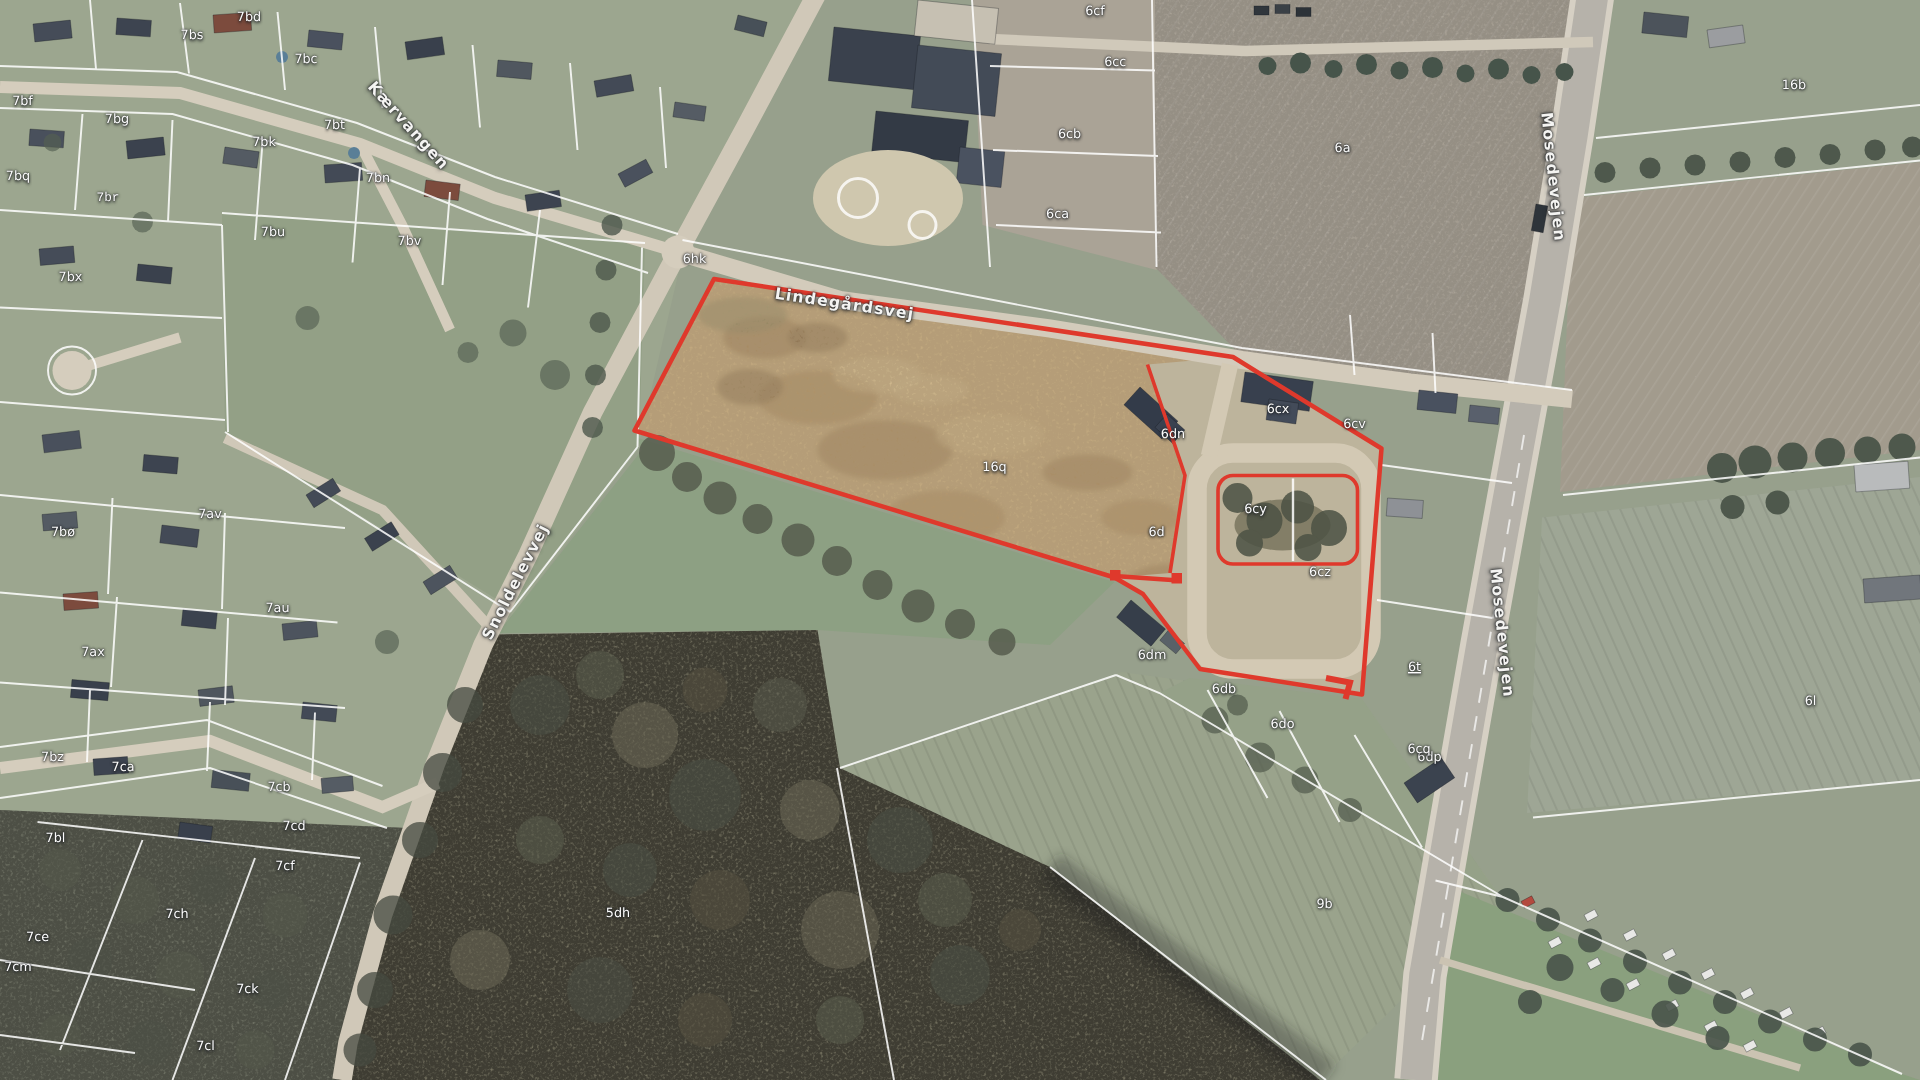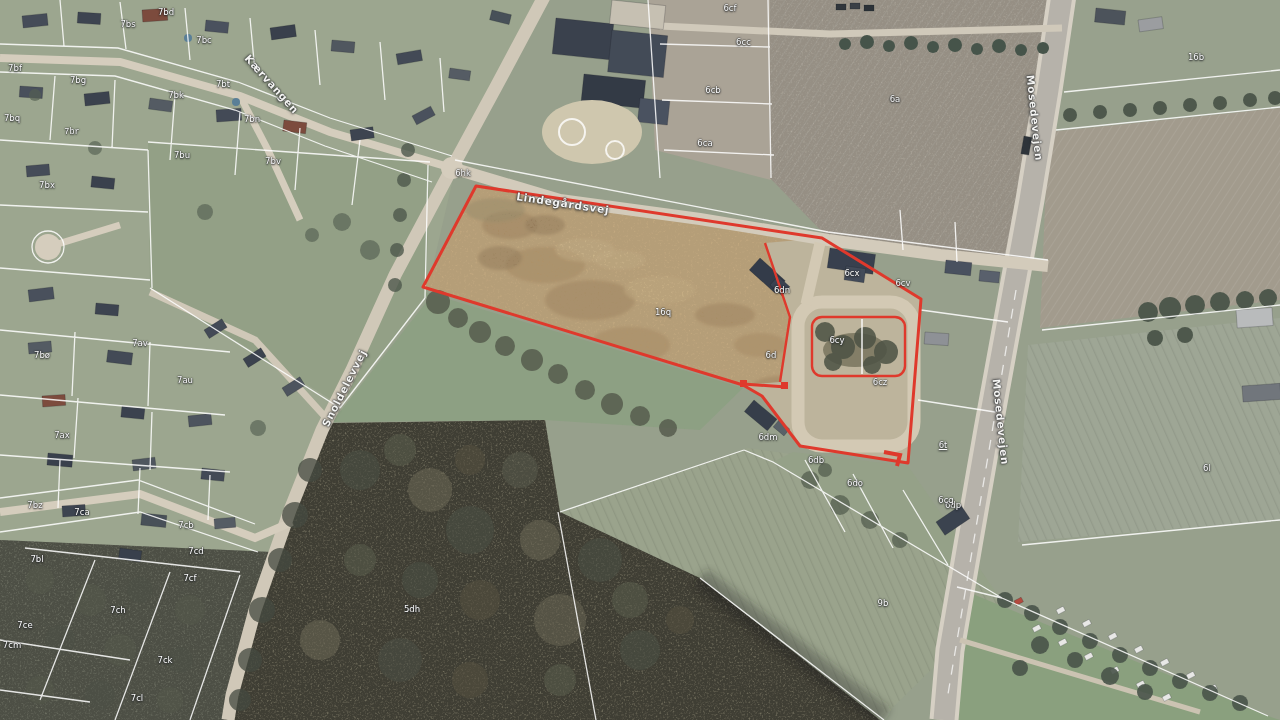--- a/index.html
+++ b/index.html
@@ -411,21 +411,21 @@
       <span class="plabel" style="left: 223px; top: 84px;">7bt</span>
       <span class="plabel" style="left: 143px; top: 95px; margin-left: 33px;">7bk</span>
       <span class="plabel" style="left: 12px; top: 118px;">7bq</span>
       <span class="plabel" style="left: 72px; top: 132px; font-family: Liberation Mono, monospace;">7br</span>
       <span class="plabel" style="left: 252px; top: 119px;">7bn</span>
       <span class="plabel" style="left: 182px; top: 155px;">7bu</span>
       <span class="plabel" style="left: 273px; top: 161px;">7bv</span>
       <span class="plabel" style="left: 47px; top: 185px;">7bx</span>
       <span class="plabel" style="left: 42px; top: 355px;">7bø</span>
       <span class="plabel" style="left: 140px; top: 343px;">7av</span>
-      <span class="plabel" style="left: 185px; top: 380px;">7au</span>
+      <span class="plabel" style="left: 185px; top: 406px;">7au</span>
       <span class="plabel" style="left: 62px; top: 435px;">7ax</span>
       <span class="plabel" style="left: 35px; top: 505px;">7bz</span>
       <span class="plabel" style="left: 82px; top: 512px;">7ca</span>
       <span class="plabel" style="left: 148px; top: 525px; margin-left: 38px;">7cb</span>
       <span class="plabel" style="left: 196px; top: 551px;">7cd</span>
       <span class="plabel" style="left: 37px; top: 559px; text-align: right;">7bl</span>
       <span class="plabel" style="left: 190px; top: 578px;">7cf</span>
       <span class="plabel" style="left: 118px; top: 610px;">7ch</span>
       <span class="plabel" style="left: 25px; top: 625px;">7ce</span>
       <span class="plabel" style="left: 12px; top: 645px;">7cm</span>

